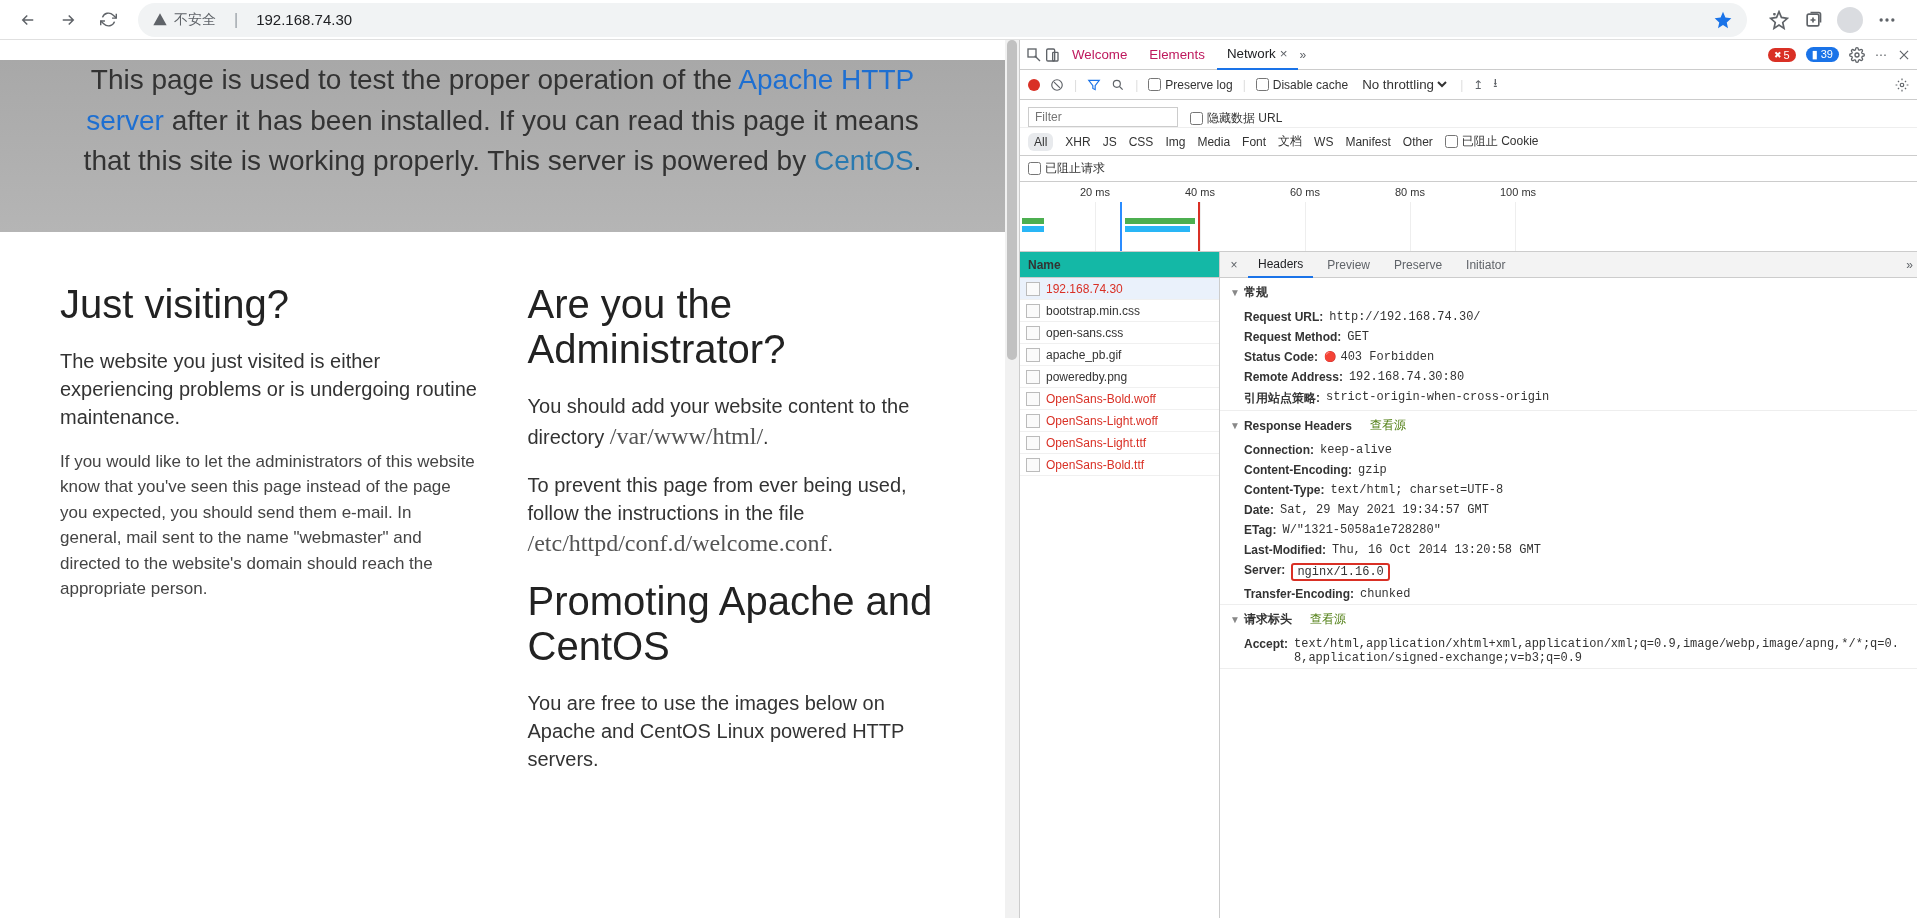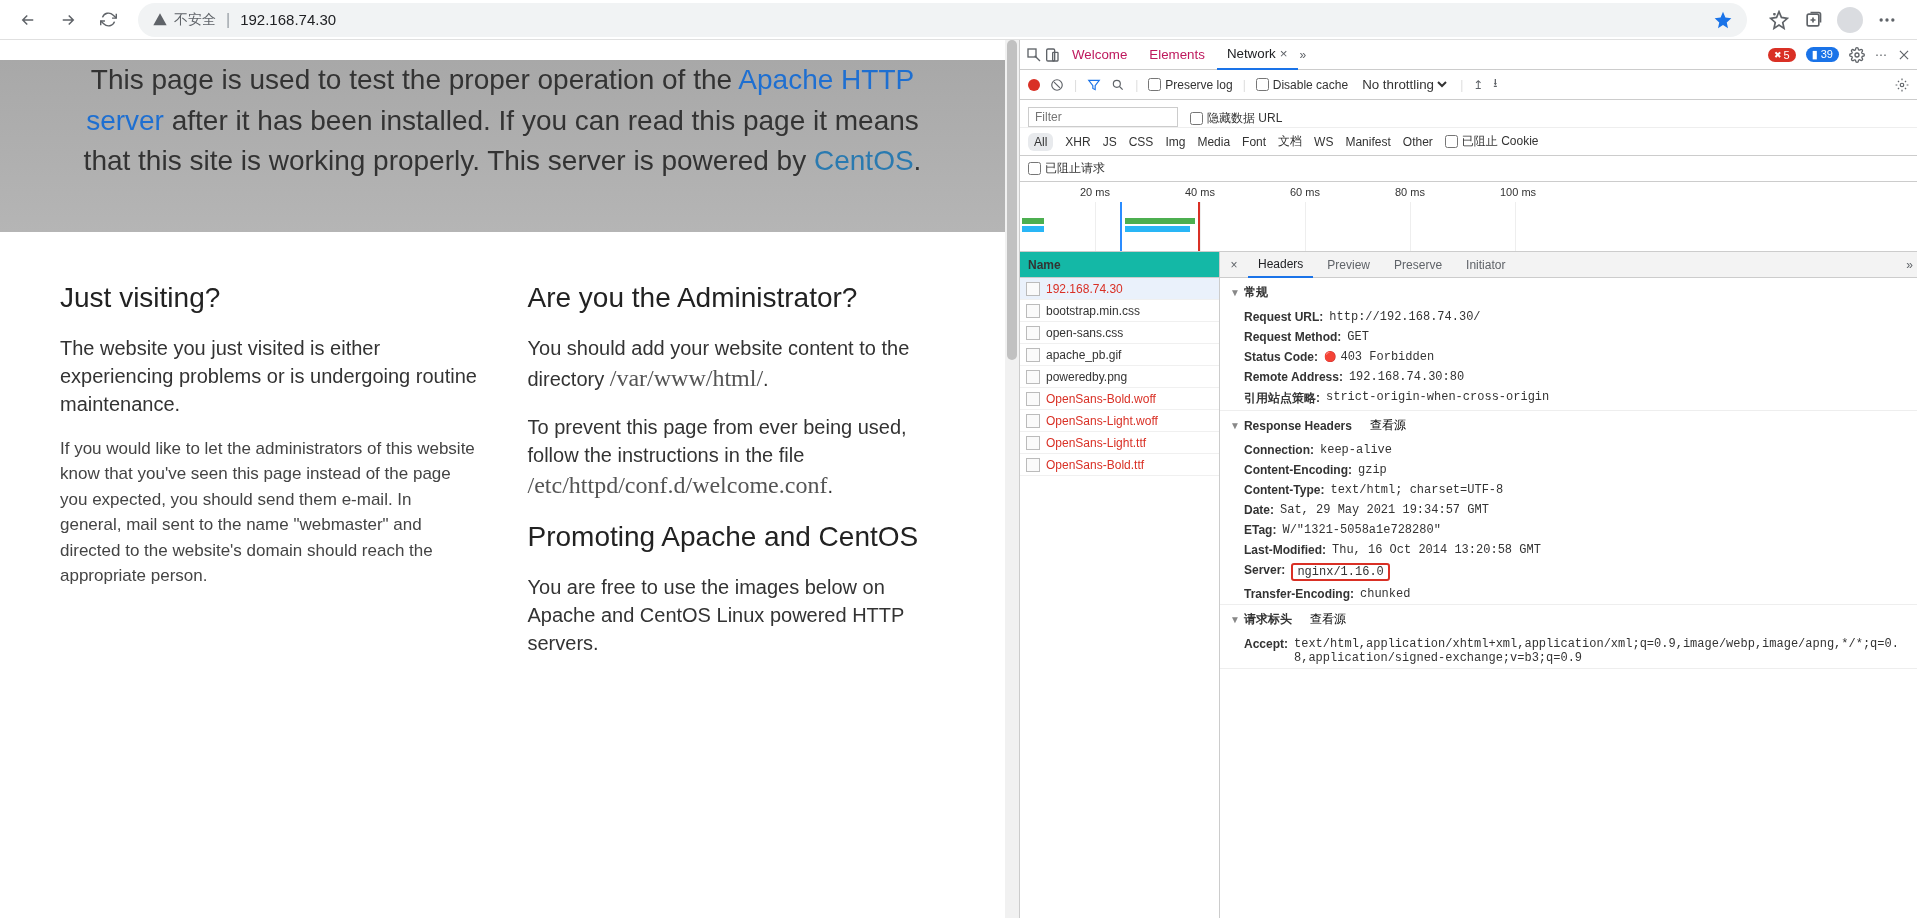--- a/index.html
+++ b/index.html
@@ -1,39 +1,39 @@
 <!DOCTYPE html>
 <html><head>
 <meta charset="utf-8">
 <style>
 * { margin: 0; padding: 0; box-sizing: border-box; font-family: -apple-system, BlinkMacSystemFont, "Segoe UI", Arial, sans-serif; }
 body { width: 1917px; height: 918px; background: #fff; overflow: hidden; position: relative; }
 
 
 .browser-bar { height: 40px; display: flex; align-items: center; padding: 0 12px; gap: 8px; border-bottom: 1px solid #e0e0e0; }
 .nav-btn { width: 32px; height: 32px; border: none; background: none; cursor: pointer; color: #5f6368; display: flex; align-items: center; justify-content: center; border-radius: 16px; }
-.url-bar { flex: 1; display: flex; align-items: center; background: #f1f3f4; border-radius: 18px; height: 34px; padding: 0 14px; gap: 10px; margin: 0 6px; }
+.url-bar { flex: 1; display: flex; align-items: center; background: #f1f3f4; border-radius: 18px; height: 34px; padding: 0 14px; gap: 18px; margin: 0 6px; }
 .url-security { display: flex; align-items: center; gap: 6px; color: #5f6368; font-size: 14px; }
 .url-sep { color: #9aa0a6; }
 .url-text { color: #202124; font-size: 15px; }
 .star-icon { color: #1a73e8; margin-left: auto; }
 .toolbar-right { display: flex; align-items: center; gap: 14px; padding: 0 8px; color: #5f6368; }
 .profile-circle { width: 26px; height: 26px; border-radius: 50%; background: #dadce0; }
 
 
 .main-area { display: flex; height: calc(918px - 40px); }
 .page-content { width: 1005px; overflow: hidden; position: relative; }
 .hero { background: linear-gradient(to bottom, #a8a8a8, #b5b5b5); padding: 0 60px 50px; text-align: center; }
 .hero-big { font-size: 140px; font-weight: 900; color: #fff; line-height: 1; letter-spacing: 2px; }
 .hero-p { font-size: 28px; color: #333; line-height: 1.45; margin-top: 20px; }
 .hero-link { color: #1e6fd1; text-decoration: none; }
 .hero-link2 { color: #2a7ab0; text-decoration: none; }
 .content-cols { display: flex; padding: 50px 60px; gap: 50px; }
 .col { flex: 1; }
-.col h2 { font-size: 28px; font-weight: 400; margin-bottom: 20px; color: #222; }
+.col h2 { font-size: 40px; font-weight: 400; margin-bottom: 20px; color: #222; }
 .col p { font-size: 20px; color: #333; margin-bottom: 18px; line-height: 1.4; }
 .col .small { font-size: 17px; color: #444; line-height: 1.5; }
 .mono { font-family: Liberation Serif, serif; font-size: 24px; color: #555; }
 
 
 .page-scroll { width: 14px; background: #f1f1f1; position: relative; }
 .page-thumb { position: absolute; top: 0; left: 2px; width: 10px; height: 320px; background: #c1c1c1; border-radius: 5px; }
 
 
 .devtools { flex: 1; border-left: 1px solid #ccc; display: flex; flex-direction: column; font-size: 12px; background: #fff; }
@@ -78,21 +78,21 @@
 
 .dt-detail { flex: 1; display: flex; flex-direction: column; overflow: auto; }
 .dt-detail-tabs { display: flex; align-items: center; height: 26px; border-bottom: 1px solid #ccc; background: #f3f3f3; padding: 0 4px; gap: 4px; }
 .dt-detail-tabs .close-x { width: 20px; text-align: center; color: #5f6368; cursor: pointer; }
 .dt-dtab { padding: 0 10px; height: 26px; display: flex; align-items: center; color: #5f6368; cursor: pointer; }
 .dt-dtab.active { color: #202124; border-bottom: 2px solid #1a73e8; }
 
 .dt-section { border-bottom: 1px solid #eee; }
 .dt-sec-hdr { padding: 6px 10px; font-weight: 700; color: #333; display: flex; align-items: center; gap: 4px; cursor: pointer; }
 .dt-sec-hdr .tri { color: #888; font-size: 10px; }
-.dt-sec-hdr .viewsrc { margin-left: 14px; font-weight: 400; color: #000000; }
+.dt-sec-hdr .viewsrc { margin-left: 14px; font-weight: 400; color: #4d7c0f; }
 .dt-kv { padding: 3px 10px 3px 24px; display: flex; gap: 6px; }
 .dt-kv .k { font-weight: 700; color: #333; }
 .dt-kv .v { font-family: "Courier New", monospace; color: #333; }
 .dt-kv .v.red-dot::before { content: "🔴"; margin-right: 4px; font-size: 10px; }
 .server-hl { border: 2px solid #d93025; border-radius: 3px; padding: 0 4px; }
 
 svg { display: block; }
 </style>
 </head>
 <body>

